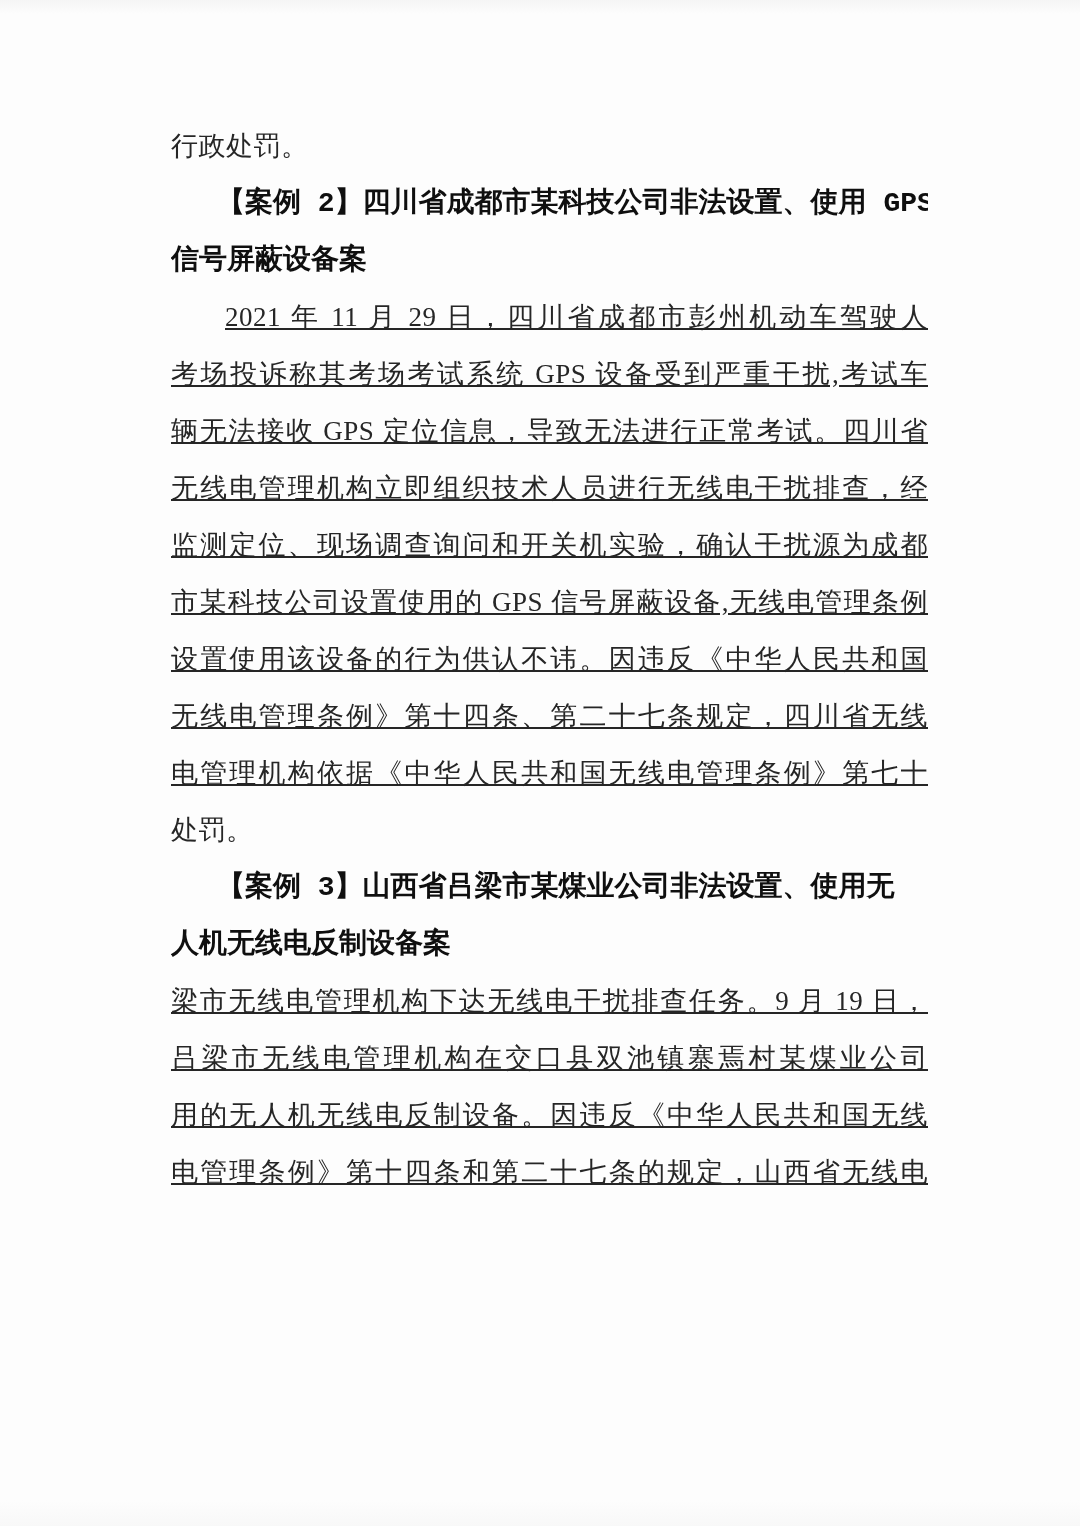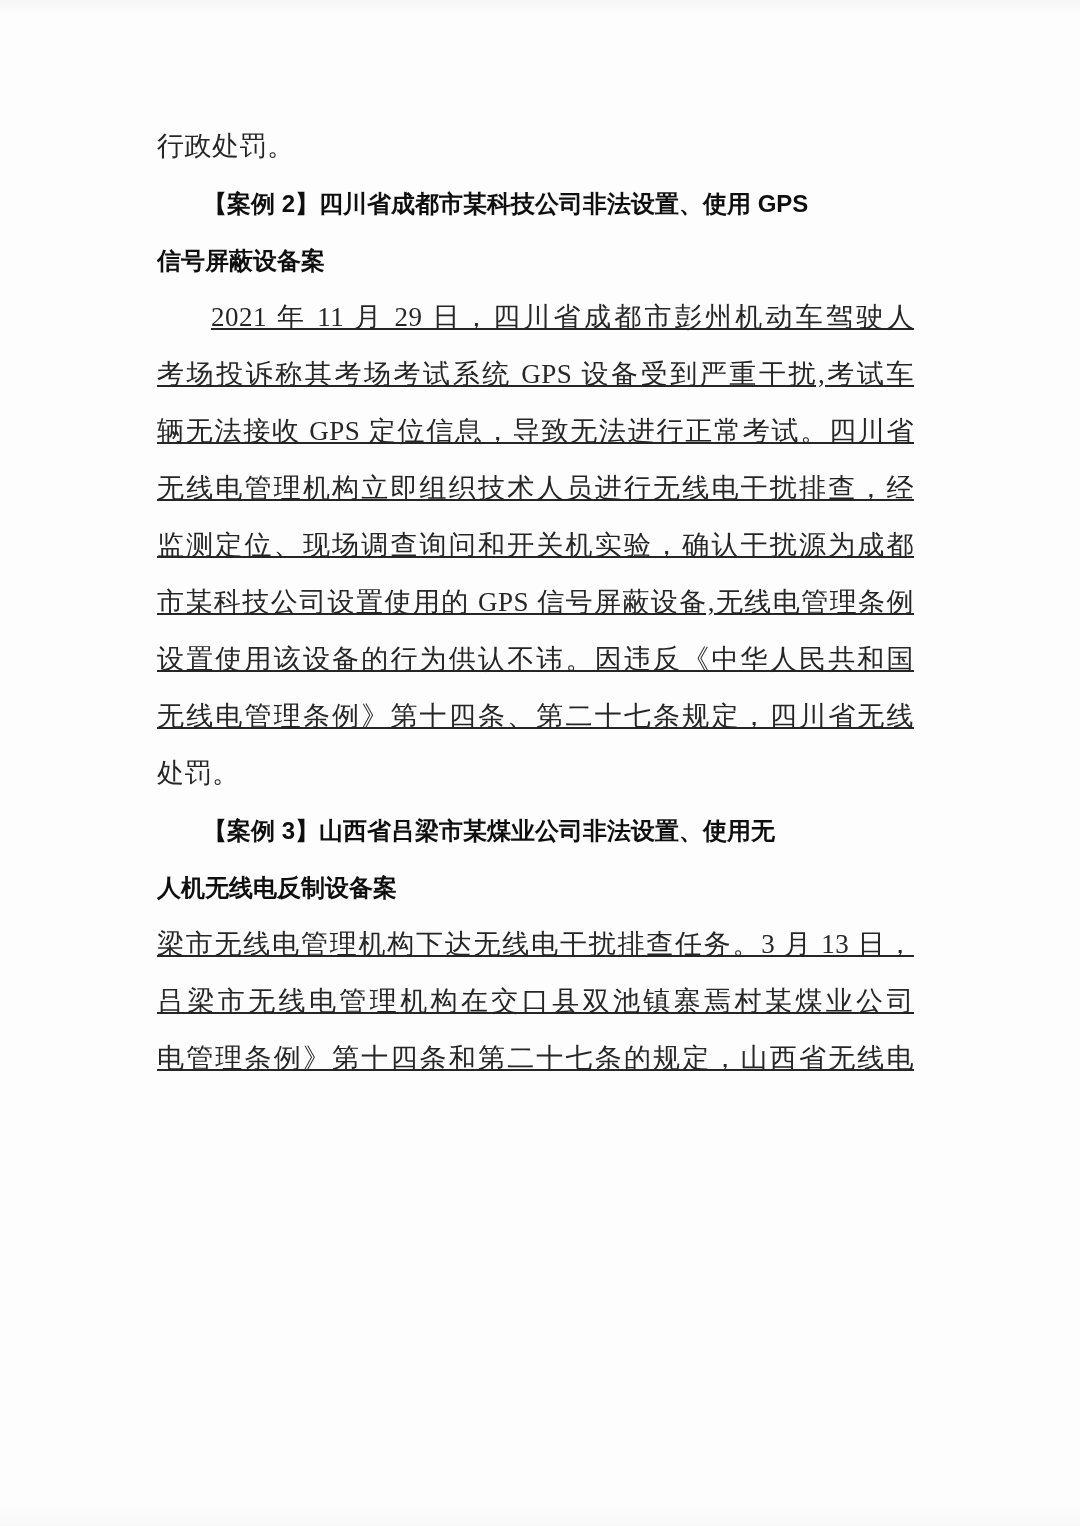--- a/index.html
+++ b/index.html
@@ -11,21 +11,21 @@
     position: relative;
     width: 1080px;
     height: 1526px;
     margin: 0 auto;
     background: linear-gradient(180deg, #f5f5f5 0px, #fdfdfd 14px, #fdfdfd 1500px, #f8f8f8 1526px);
     overflow: hidden;
     font-family: "Liberation Serif", "DejaVu Serif", serif;
   }
   .doc {
     position: absolute;
-    left: 157px;
+    left: 171px;
     top: 118px;
     width: 757px;
   }
   .ln {
     height: 57px;
     line-height: 57px;
     font-size: 27px;
     letter-spacing: 0.5px;
     color: #262626;
     overflow: hidden;
@@ -35,23 +35,23 @@
   .ln.justify {
     text-align: justify;
     text-align-last: justify;
     text-justify: inter-character;
     text-decoration: underline;
   }
   .ln.indent {
     text-indent: 54px;
   }
   .ln.head {
-    font-family: Liberation Sans, sans-serif;
+    font-family: Liberation Mono, monospace;
     font-weight: 700;
-    font-size: 24px;
+    font-size: 28px;
     letter-spacing: 0;
     color: #0f0f0f;
     white-space: nowrap;
   }
   .ln.head.indent {
     text-indent: 46px;
   }
 </style>
 </head>
 <body>
@@ -63,21 +63,23 @@
     <div class="ln head indent">【案例 2】四川省成都市某科技公司非法设置、使用 GPS</div>
     <div class="ln head">信号屏蔽设备案</div>
     <div class="ln justify indent">2021 年 11 月 29 日，四川省成都市彭州机动车驾驶人</div>
     <div class="ln justify">考场投诉称其考场考试系统 GPS 设备受到严重干扰,考试车</div>
     <div class="ln justify">辆无法接收 GPS 定位信息，导致无法进行正常考试。四川省</div>
     <div class="ln justify">无线电管理机构立即组织技术人员进行无线电干扰排查，经</div>
     <div class="ln justify">监测定位、现场调查询问和开关机实验，确认干扰源为成都</div>
     <div class="ln justify">市某科技公司设置使用的 GPS 信号屏蔽设备,无线电管理条例</div>
     <div class="ln justify">设置使用该设备的行为供认不讳。因违反《中华人民共和国</div>
     <div class="ln justify">无线电管理条例》第十四条、第二十七条规定，四川省无线</div>
+    <div class="ln justify">电管理机构依据《中华人民共和国无线电管理条例》第七十</div>
     <div class="ln">处罚。</div>
     <div class="ln head indent">【案例 3】山西省吕梁市某煤业公司非法设置、使用无</div>
     <div class="ln head">人机无线电反制设备案</div>
-    <div class="ln justify">梁市无线电管理机构下达无线电干扰排查任务。3 月 13 日，</div>
+    <div class="ln justify">梁市无线电管理机构下达无线电干扰排查任务。9 月 19 日，</div>
     <div class="ln justify">吕梁市无线电管理机构在交口县双池镇寨焉村某煤业公司</div>
+    <div class="ln justify">用的无人机无线电反制设备。因违反《中华人民共和国无线</div>
     <div class="ln justify">电管理条例》第十四条和第二十七条的规定，山西省无线电</div>
 
   </div>
 </div>
 
 </body></html>

